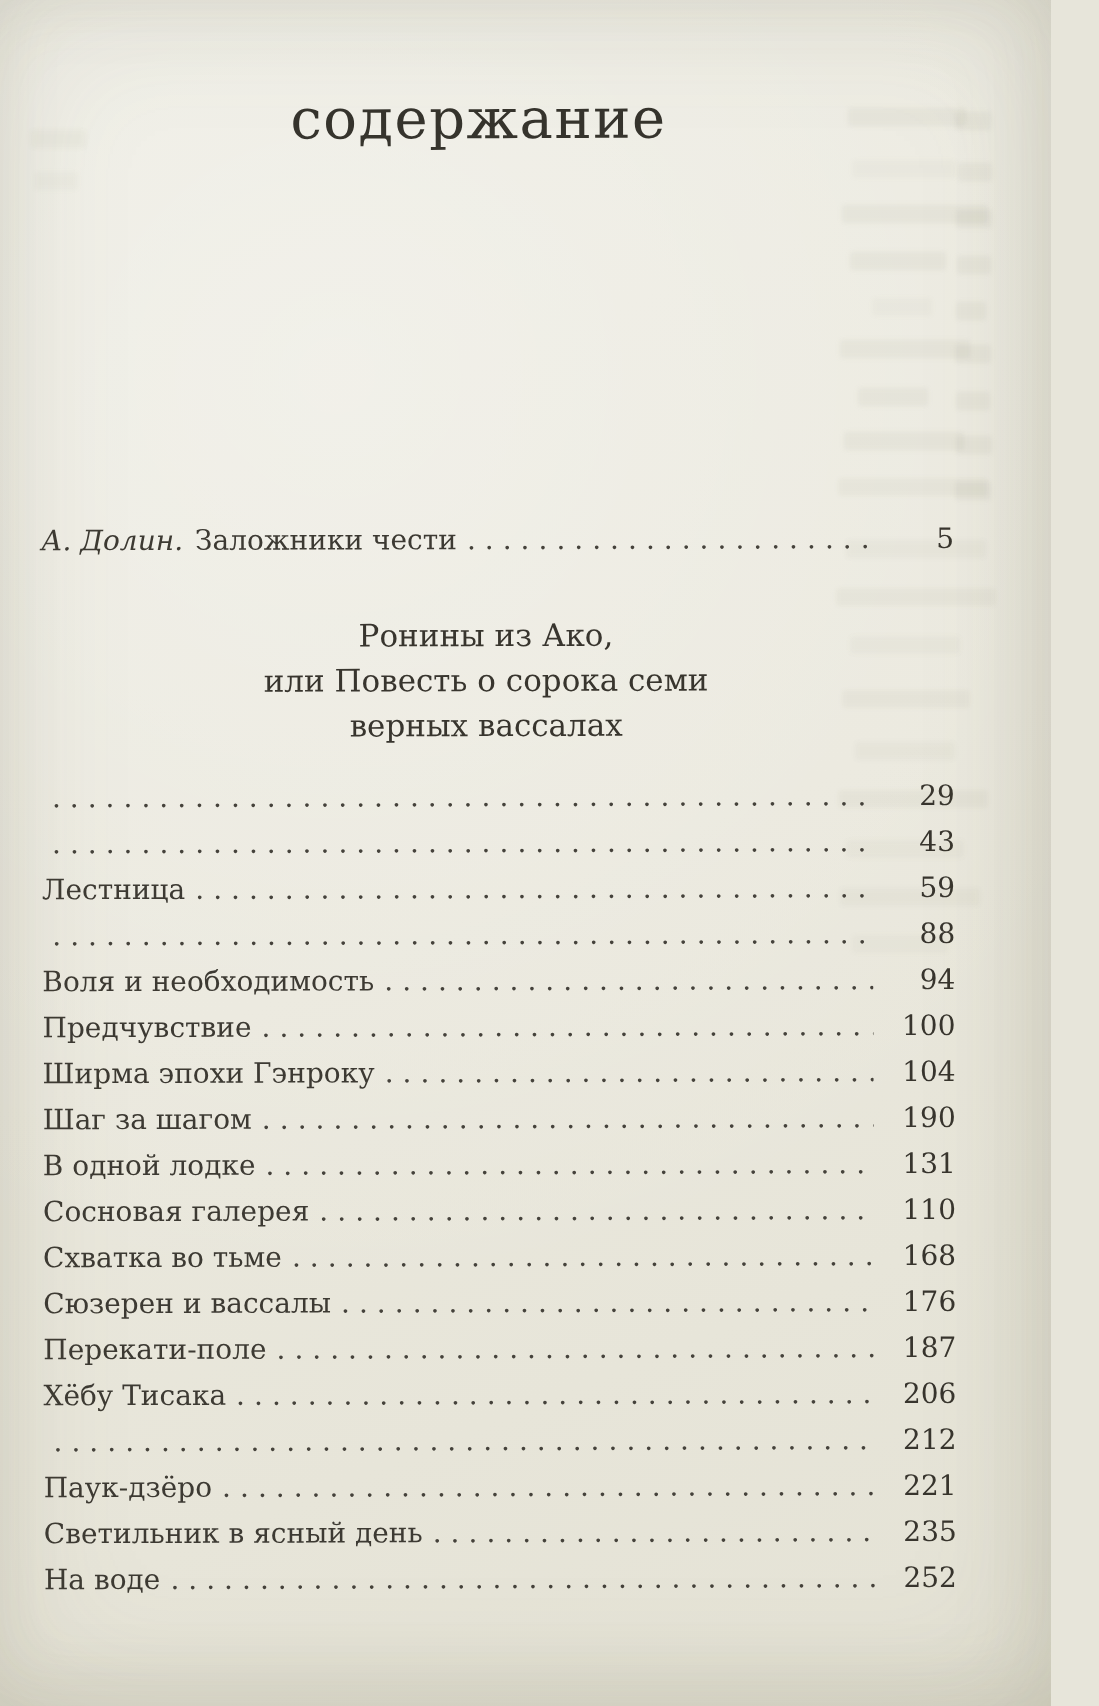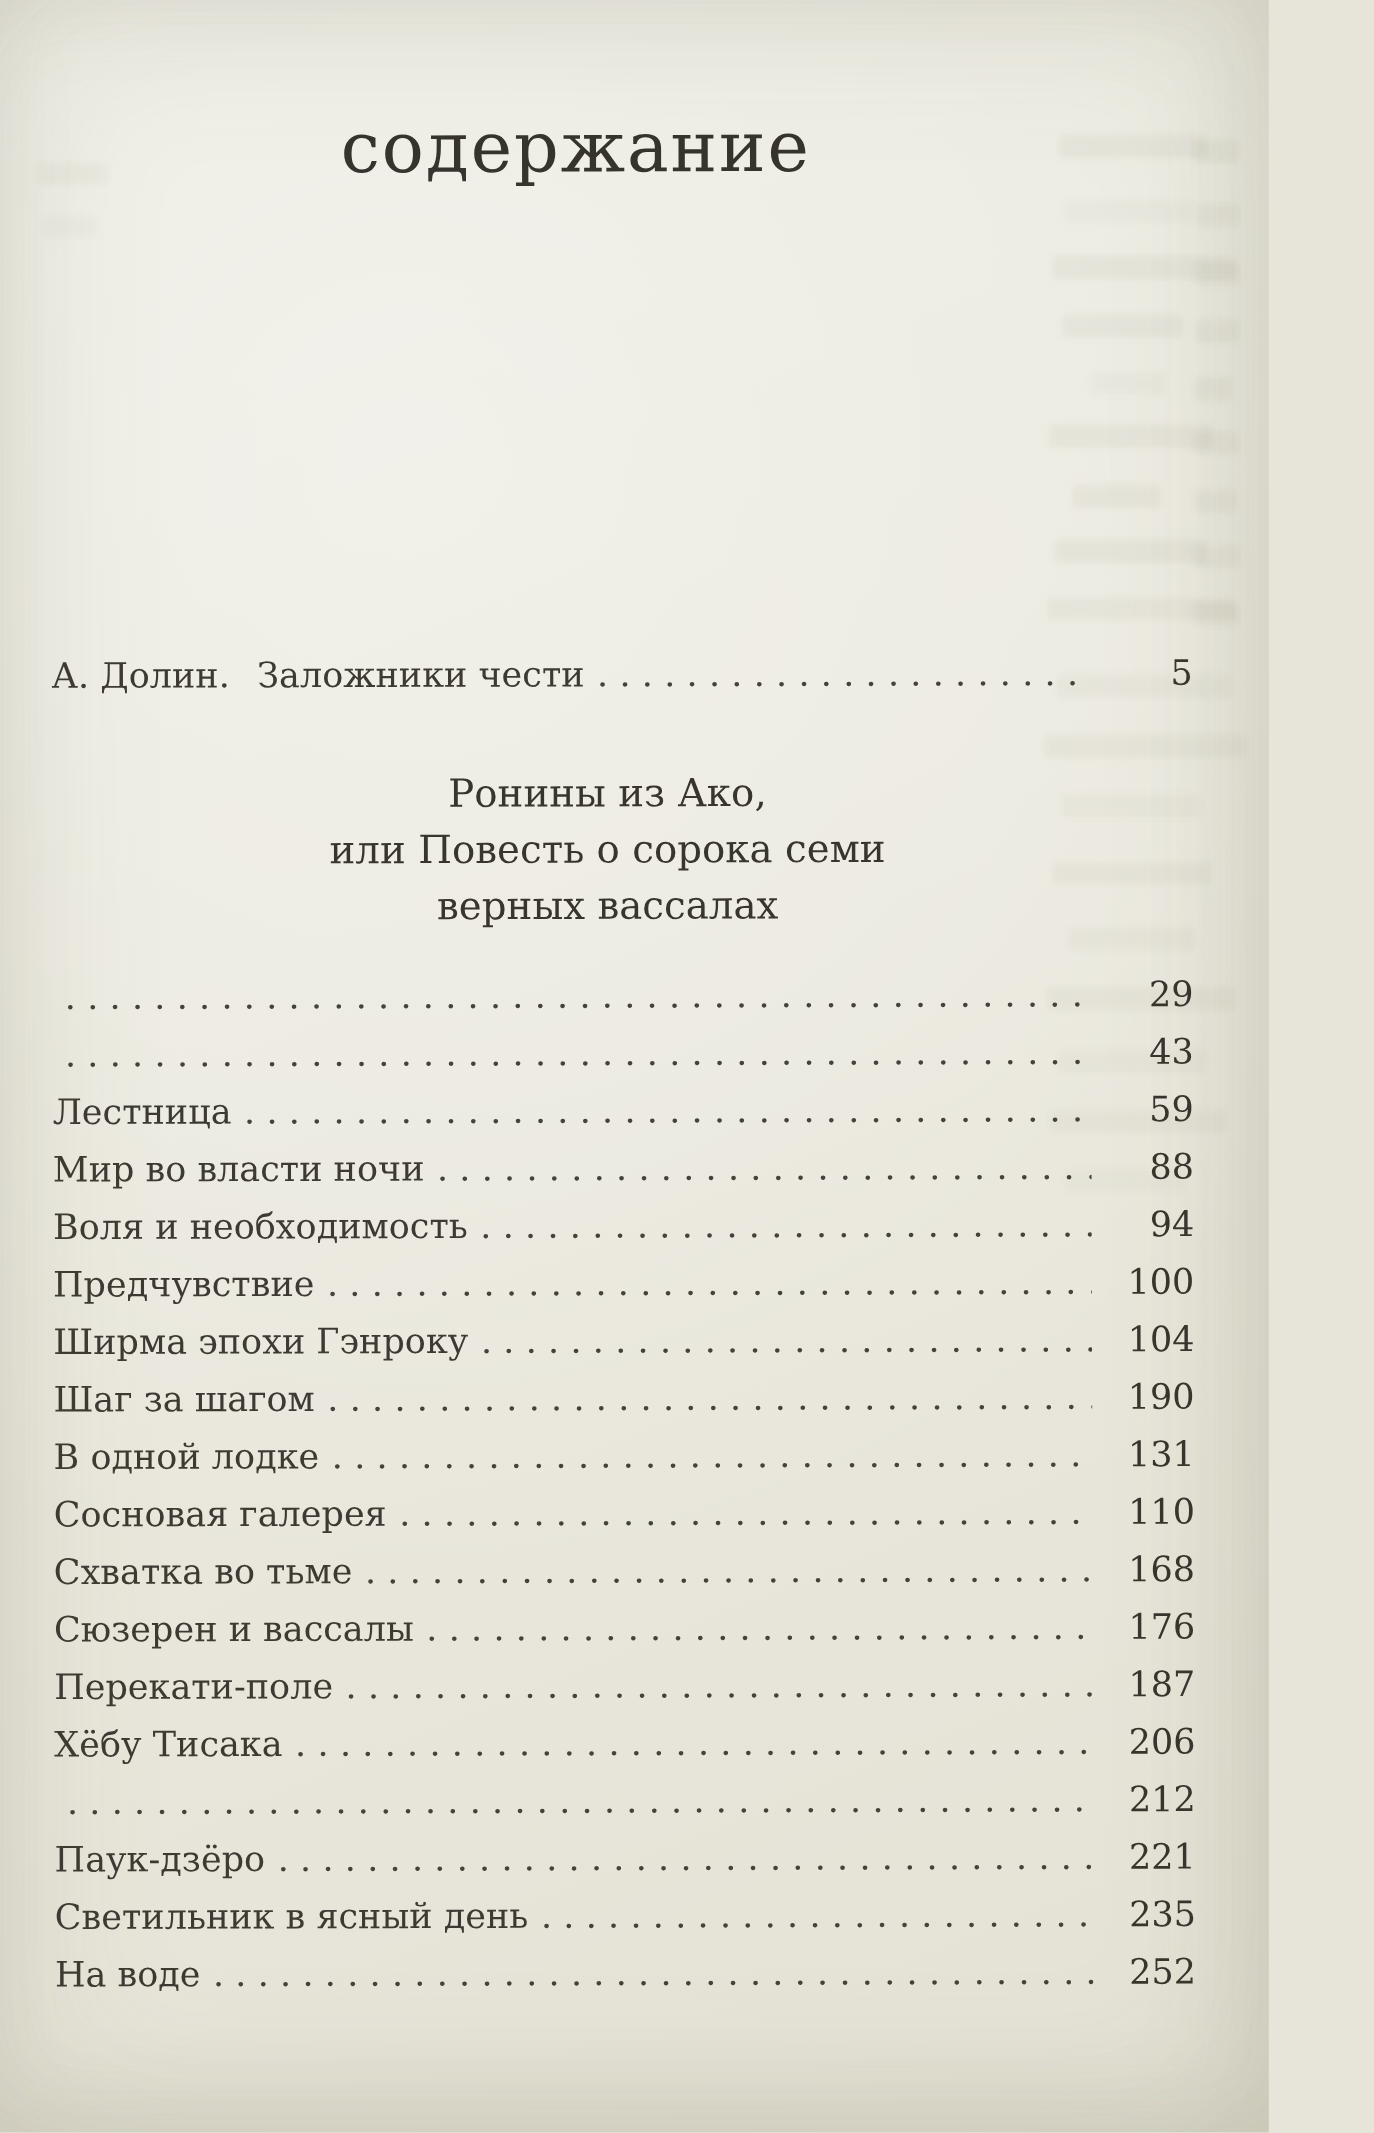--- a/index.html
+++ b/index.html
@@ -15,20 +15,21 @@
   }
   
   .paper {
     position: relative;
     width: 1015px;
     height: 1706px;
     background-image:
       radial-gradient(circle at 32% 22%, rgba(255,255,255,0.30), rgba(255,255,255,0) 62%),
       linear-gradient(158deg, #edece3 0%, #eae8dd 52%, #e4e2d5 100%);
     overflow: hidden;
+    padding-left: 36px;
   }
   .paper::after {
     content: "";
     position: absolute;
     inset: 0;
     pointer-events: none;
     box-shadow:
       inset 0 0 140px rgba(120,110,85,0.14),
       inset -30px 0 80px rgba(120,112,88,0.08),
       inset 0 -25px 70px rgba(120,112,88,0.08);
@@ -74,21 +75,22 @@
     font-size: 28px;
     line-height: 33px;
     margin-bottom: 13px;
     white-space: nowrap;
   }
   .intro-row {
     margin-top: 523px;
     margin-bottom: 0;
   }
   .author {
-    margin-right: 22px;
+    font-style: italic;
+    margin-right: 12px;
   }
   .entry-title { flex: 0 0 auto; }
   .leader {
     flex: 1 1 auto;
     overflow: hidden;
     white-space: nowrap;
     letter-spacing: 9px;
     margin: 0 10px 0 10px;
     color: #45423b;
   }
@@ -173,21 +175,20 @@
           <div class="toc-row">
             <span class="leader">........................................................................................................................</span>
             <span class="pagenum">43</span>
           </div>
           <div class="toc-row">
             <span class="entry-title">Лестница</span>
             <span class="leader">........................................................................................................................</span>
             <span class="pagenum">59</span>
           </div>
           <div class="toc-row">
-            <span class="entry-title">Мир во власти ночи</span>
             <span class="leader">........................................................................................................................</span>
             <span class="pagenum">88</span>
           </div>
           <div class="toc-row">
             <span class="entry-title">Воля и необходимость</span>
             <span class="leader">........................................................................................................................</span>
             <span class="pagenum">94</span>
           </div>
           <div class="toc-row">
             <span class="entry-title">Предчувствие</span>

